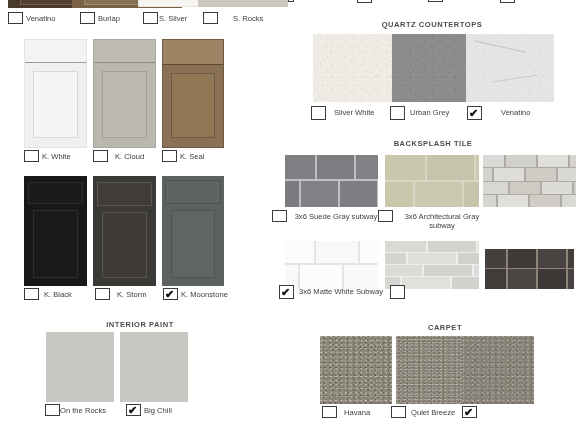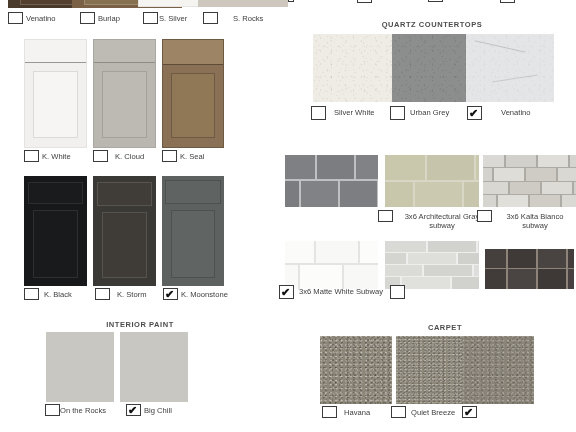--- a/index.html
+++ b/index.html
@@ -209,20 +209,21 @@
     <span class="cb tall"></span>
     <span class="lbl" style="margin-left:2px;">Urban Grey</span>
   </div>
   <div class="opt" style="left:467px;top:106px;">
     <span class="cb tall">
       <span class="tick" style="top:0px;">✔</span>
     </span>
     <span class="lbl" style="margin-left:16px;">Venatino</span>
   </div>
 
+  <div class="section-title" style="left:318px;top:139px;width:230px;">BACKSPLASH TILE</div>
 
   <div class="tilewrap" style="left:285px;top:155px;width:93px;height:52px;background:#bfc0c2;">
     <div class="trow" style="top:0px;height:24px;">
       <div class="tile" style="width:37px;height:100%;background:#7e8084;margin:0 1px;"></div>
       <div class="tile" style="width:37px;height:100%;background:#7b7d81;margin:0 1px;"></div>
       <div class="tile" style="width:37px;height:100%;background:#808286;margin:0 1px;"></div>
     </div>
     <div class="trow" style="top:26px;height:26px;left:-24px;right:-8px;">
       <div class="tile" style="width:37px;height:100%;background:#7a7c80;margin:0 1px;"></div>
       <div class="tile" style="width:37px;height:100%;background:#808286;margin:0 1px;"></div>
@@ -264,27 +265,27 @@
       <div class="tile" style="width:30px;height:100%;background:#d3d1cc;margin:0 1px;"></div>
     </div>
     <div class="trow" style="top:40px;height:12px;left:-18px;">
       <div class="tile" style="width:30px;height:100%;background:#d7d5d0;margin:0 1px;"></div>
       <div class="tile" style="width:30px;height:100%;background:#e1dfda;margin:0 1px;"></div>
       <div class="tile" style="width:30px;height:100%;background:#d0cdc7;margin:0 1px;"></div>
       <div class="tile" style="width:30px;height:100%;background:#dbd9d4;margin:0 1px;"></div>
     </div>
   </div>
 
+  <div class="opt" style="left:272px;top:210px;width:112px;">
+    <span class="cb"></span>
+    <span class="lbl wrap" style="width:92px;">3x6 Suede Gray subway</span>
+  </div>
   <div class="opt" style="left:378px;top:210px;width:112px;">
     <span class="cb"></span>
     <span class="lbl wrap" style="width:92px;">3x6 Architectural Gray subway</span>
-  </div>
-  <div class="opt" style="left:477px;top:210px;width:99px;">
-    <span class="cb"></span>
-    <span class="lbl wrap" style="width:80px;">3x6 Kalta Bianco subway</span>
   </div>
 
   <div class="tilewrap" style="left:285px;top:241px;width:93px;height:48px;background:#e4e4e2;">
     <div class="trow" style="top:0px;height:22px;left:-14px;">
       <div class="tile" style="width:42px;height:100%;background:#fbfbfa;margin:0 1px;"></div>
       <div class="tile" style="width:42px;height:100%;background:#f8f8f7;margin:0 1px;"></div>
       <div class="tile" style="width:42px;height:100%;background:#fcfcfb;margin:0 1px;"></div>
     </div>
     <div class="trow" style="top:24px;height:24px;left:-30px;">
       <div class="tile" style="width:42px;height:100%;background:#f9f9f8;margin:0 1px;"></div>

